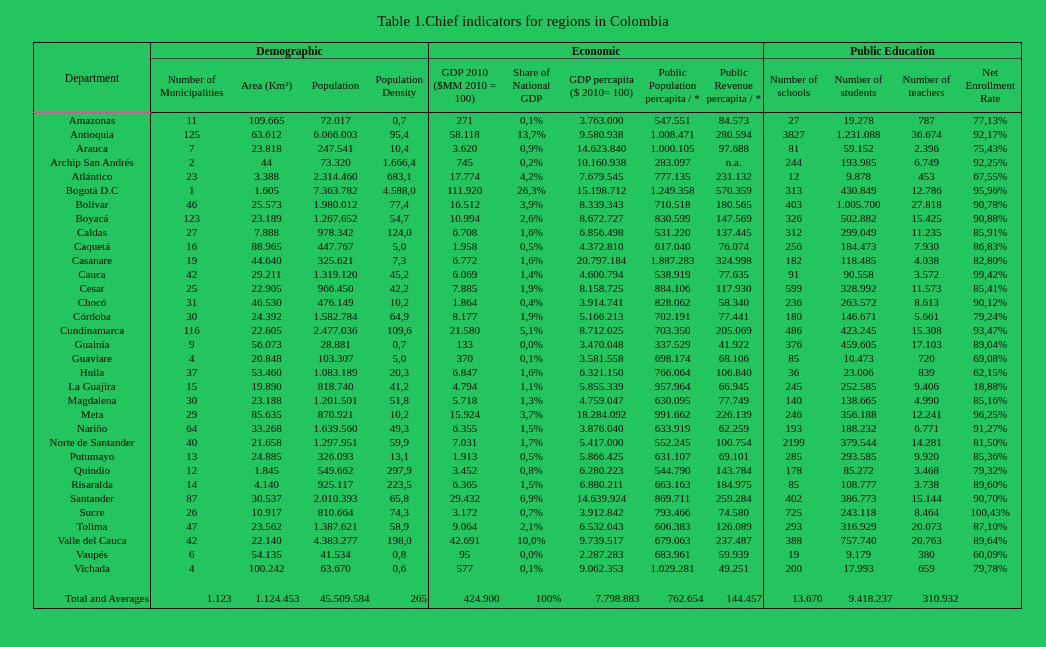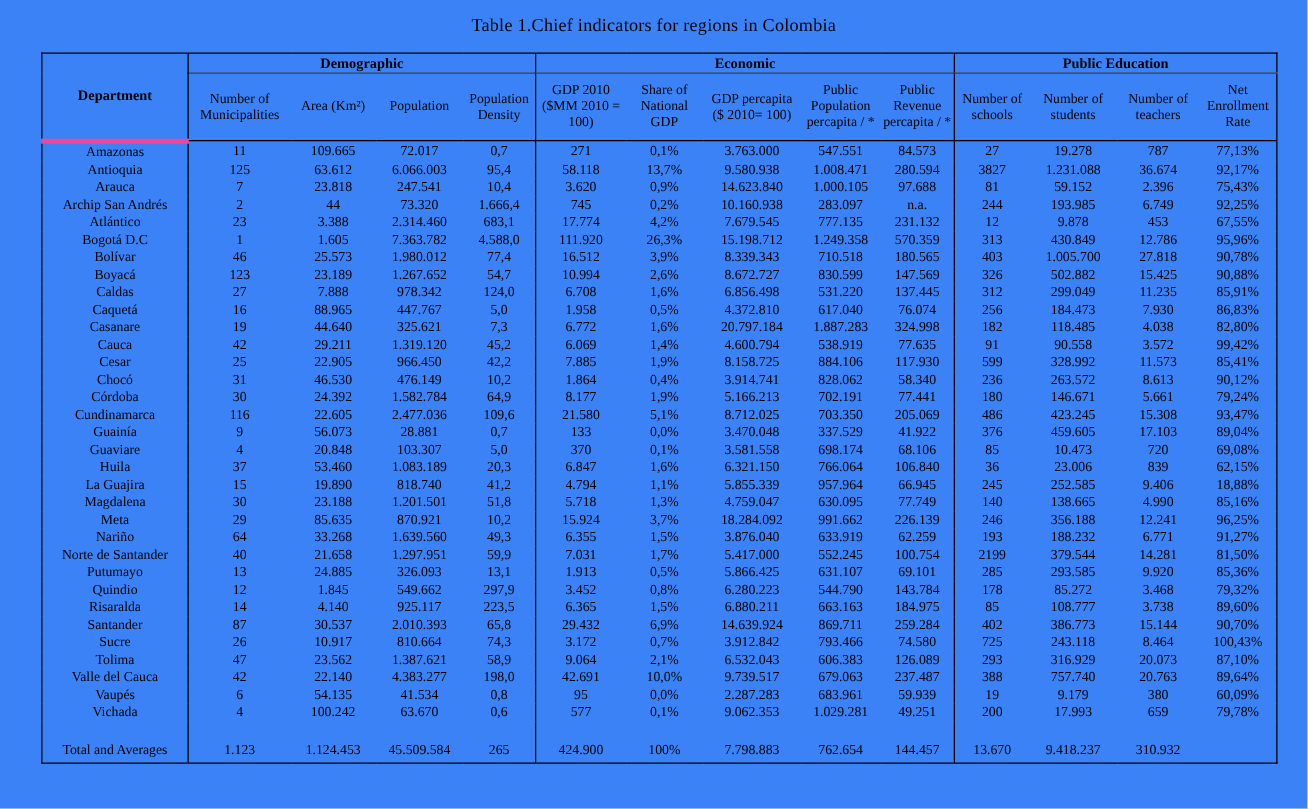--- a/index.html
+++ b/index.html
@@ -7,21 +7,21 @@
     padding: 0;
     background: #ffffff;
     width: 1046px;
     font-family: "Liberation Serif", "DejaVu Serif", serif;
     color: #000000;
   }
   .page {
     position: relative;
     width: 1046px;
     height: 647px;
-    background: #3b82f6;
+    background: #22c55e;
     overflow: hidden;
   }
   .title {
     margin-top: 13px;
     text-align: center;
     font-size: 14.5px;
     font-weight: normal;
     letter-spacing: 0.2px;
   }
   table.indicators {
@@ -38,39 +38,39 @@
     overflow: hidden;
   }
   th.group {
     font-size: 11.5px;
     font-weight: bold;
     height: 15px;
     border-bottom: 1px solid #404040;
   }
   th.dept-h {
     font-size: 11.5px;
-    font-weight: bold;
-    border-bottom: 4px solid #ec4899;
+    font-weight: normal;
+    border-bottom: 1px solid #ec4899;
   }
   th.sub {
     font-size: 11px;
     font-weight: normal;
     height: 53px;
     line-height: 13px;
     border-bottom: 1px solid #000000;
     white-space: normal;
   }
   td {
     font-size: 11px;
     height: 14px;
     line-height: 14px;
     white-space: nowrap;
   }
   tr.spacer-row td { height: 11px; line-height: 11px; }
-  tr.total-row td { height: 19px; vertical-align: bottom; padding-bottom: 3px; }
+  tr.total-row td { height: 19px; vertical-align: bottom; padding-bottom: 3px; text-align: right; }
   .gend { border-right: 1px solid #000000; }
   .source-note {
     margin: 15px 0 0 30px;
     font-size: 13.5px;
   }
 </style>
 </head>
 <body>
 
 <div class="page">

